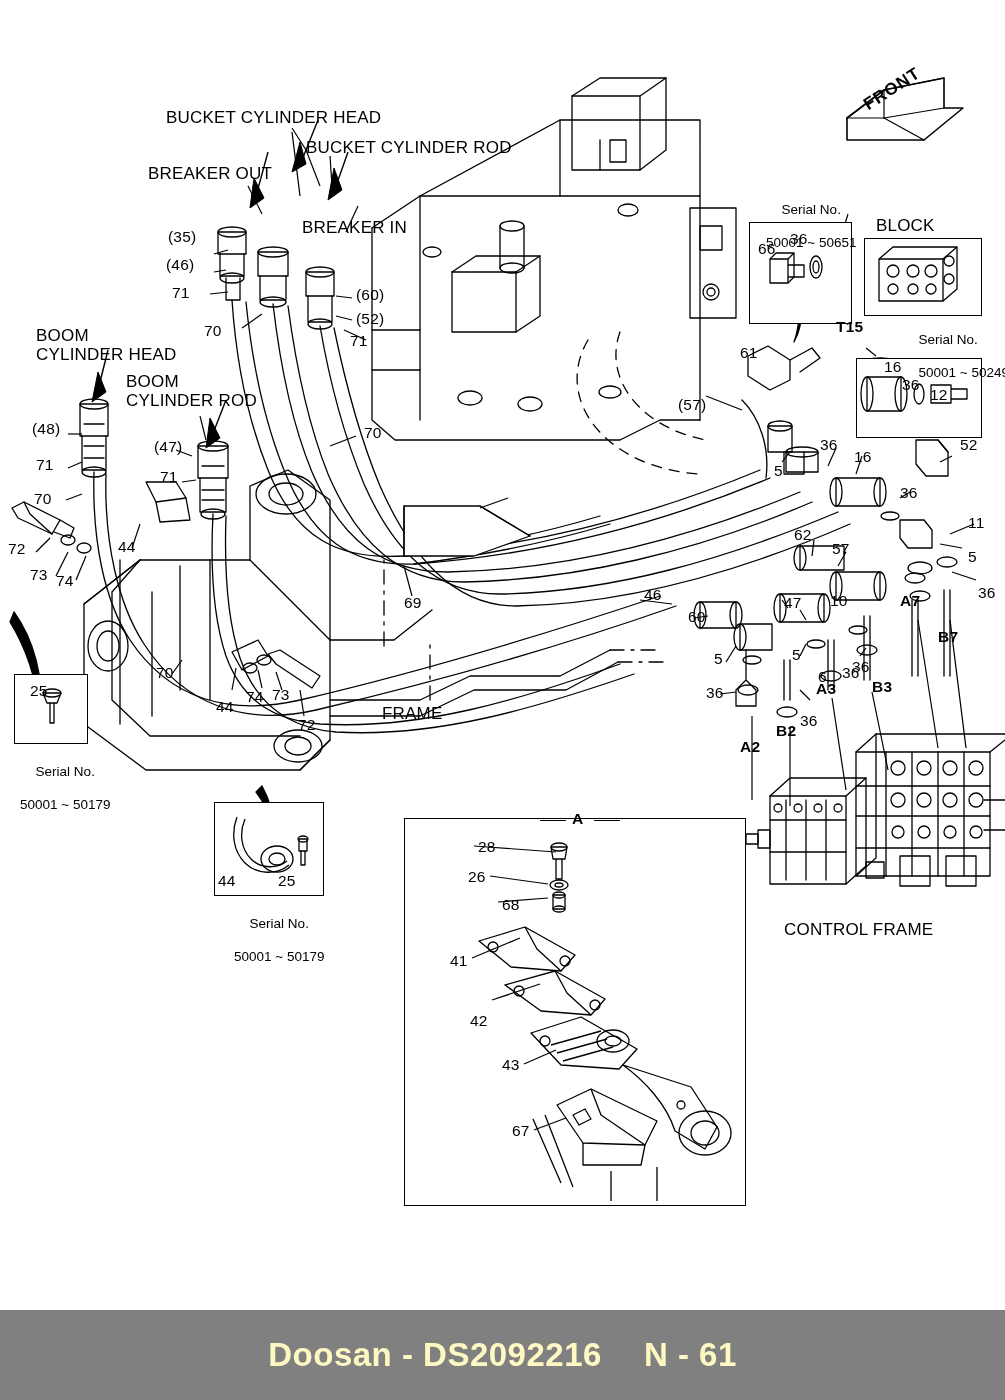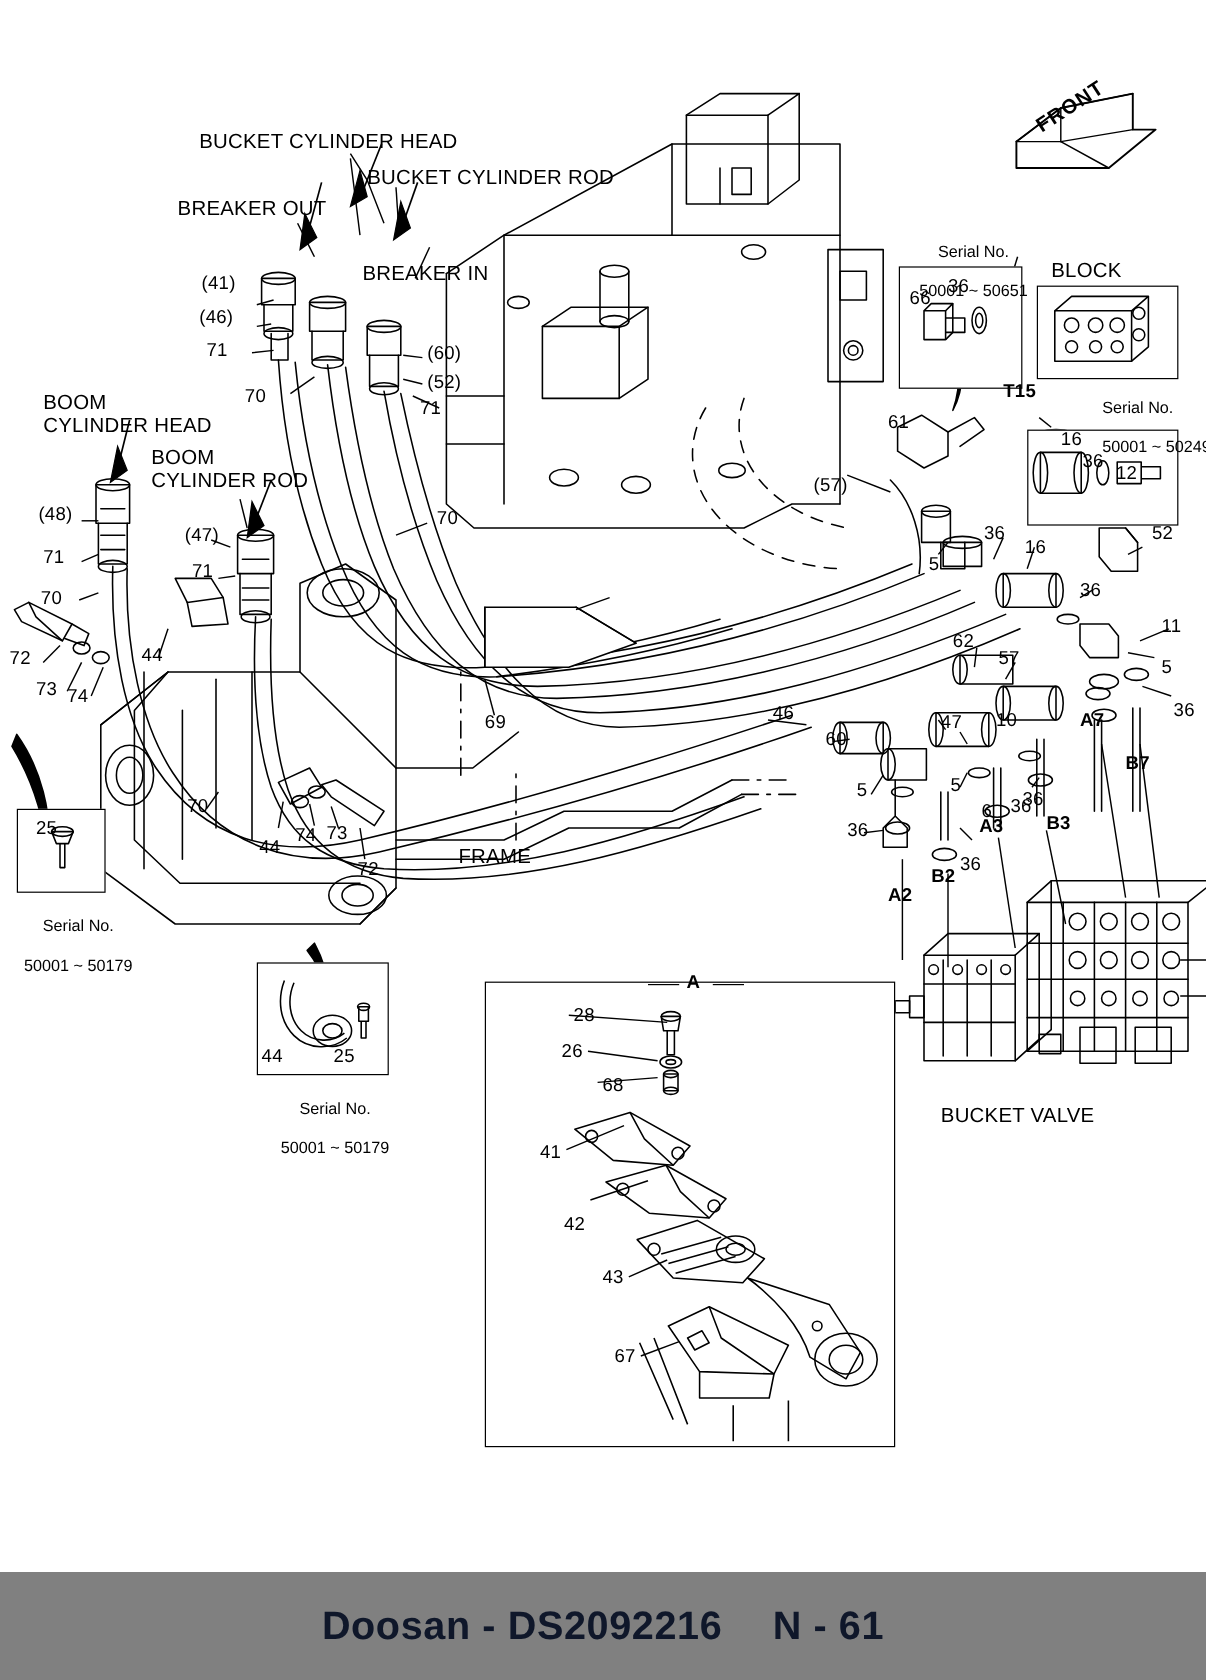--- a/index.html
+++ b/index.html
@@ -55,21 +55,21 @@
     left: 0;
     top: 1310px;
     width: 1005px;
     height: 90px;
     background: #808080;
     display: flex;
     align-items: center;
     justify-content: center;
   }
   #footer .ftxt {
-    color: #0f172a;
+    color: #fef9c3;
     font-size: 33px;
     font-weight: bold;
     letter-spacing: 0.5px;
     white-space: pre;
   }
   #footer .fgap { display: inline-block; width: 42px; }
   svg { display: block; }
   .front-arrow-text {
     font-size: 17px;
     font-weight: bold;
@@ -532,21 +532,21 @@
     <div class="lbl big" style="left:166px; top:108px;">BUCKET CYLINDER HEAD</div>
     <div class="lbl big" style="left:306px; top:138px;">BUCKET CYLINDER ROD</div>
     <div class="lbl big" style="left:148px; top:164px;">BREAKER OUT</div>
     <div class="lbl big" style="left:302px; top:218px;">BREAKER IN</div>
     <div class="lbl big" style="left:36px; top:326px;">BOOM
 CYLINDER HEAD</div>
     <div class="lbl big" style="left:126px; top:372px;">BOOM
 CYLINDER ROD</div>
     <div class="lbl big" style="left:382px; top:704px;">FRAME</div>
     <div class="lbl big" style="left:876px; top:216px;">BLOCK</div>
-    <div class="lbl big" style="left:784px; top:920px;">BUCKET VALVE</div>
+    <div class="lbl big" style="left:784px; top:920px;">CONTROL FRAME</div>
 
     <div class="panel-cap" style="left:738px; top:186px; width:124px;">
       <span>Serial No.</span><br>
       <span>50001 ~ 50651</span>
     </div>
     <div class="panel-cap" style="left:896px; top:316px; width:124px; text-align:left;">
       <span>Serial No.</span><br>
       <span>50001 ~ 50249</span>
     </div>
     <div class="panel-cap" style="left:-4px; top:748px; width:116px;">
@@ -559,21 +559,21 @@
     </div>
 
     <div class="lbl bold" style="left:836px; top:318px;">T15</div>
     <div class="lbl bold" style="left:900px; top:592px;">A7</div>
     <div class="lbl bold" style="left:938px; top:628px;text-align:center;">B7</div>
     <div class="lbl bold" style="left:816px; top:680px;">A3</div>
     <div class="lbl bold" style="left:872px; top:678px;">B3</div>
     <div class="lbl bold" style="left:740px; top:706px;margin-top:32px;">A2</div>
     <div class="lbl bold" style="left:776px; top:722px;">B2</div>
 
-    <div class="lbl" style="left:168px; top:228px;">(41)</div>
+    <div class="lbl" style="left:168px; top:228px;">(35)</div>
     <div class="lbl" style="left:166px; top:256px;">(46)</div>
     <div class="lbl" style="left:172px; top:284px;">71</div>
     <div class="lbl" style="left:204px; top:322px;">70</div>
     <div class="lbl" style="left:356px; top:286px;">(60)</div>
     <div class="lbl" style="left:356px; top:310px;">(52)</div>
     <div class="lbl" style="left:350px; top:332px;">71</div>
     <div class="lbl" style="left:364px; top:424px;">70</div>
 
     <div class="lbl" style="left:32px; top:420px;">(48)</div>
     <div class="lbl" style="left:154px; top:438px;">(47)</div>

